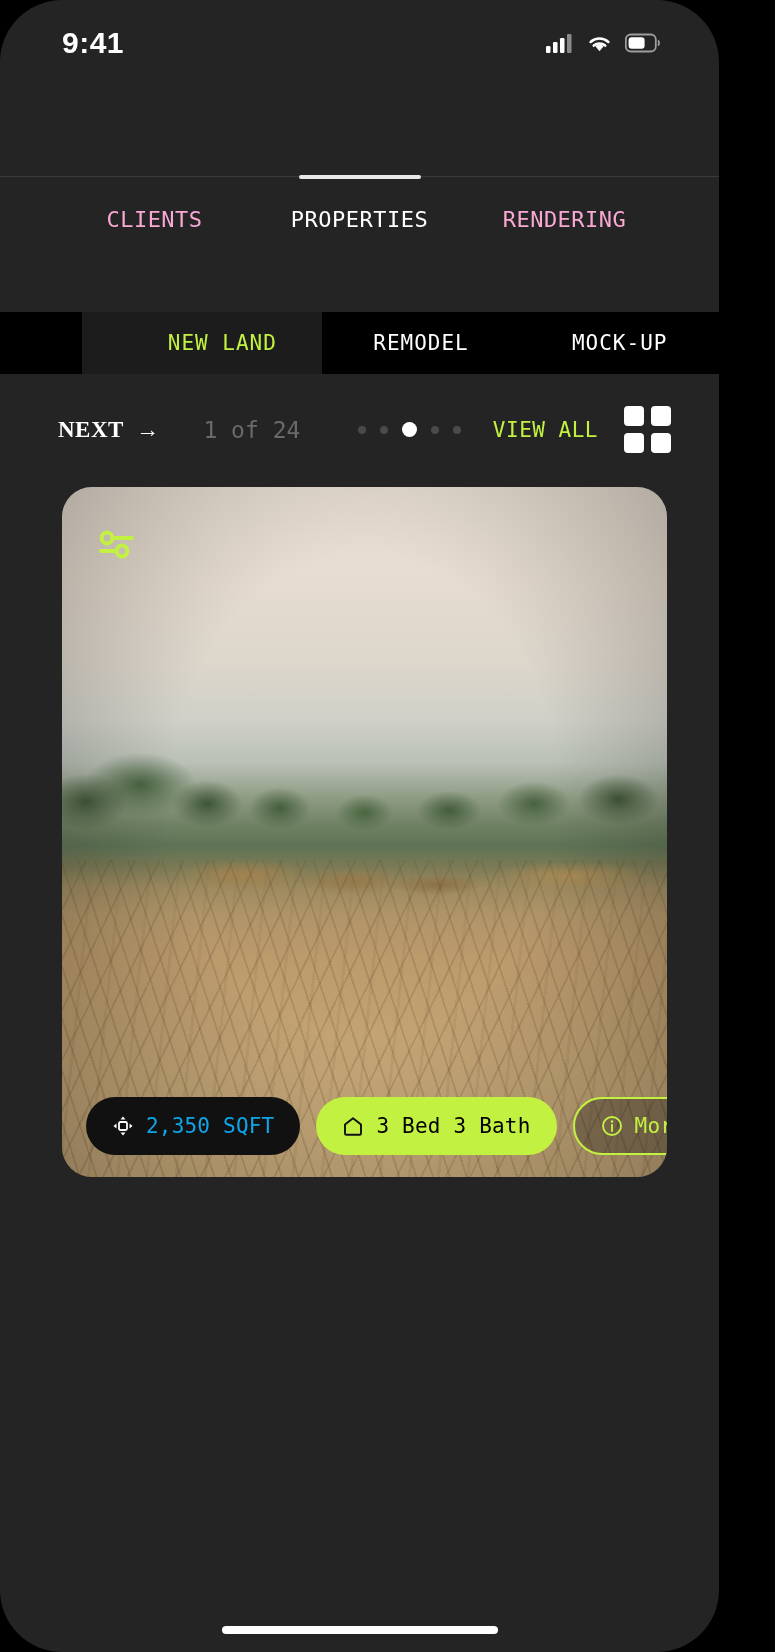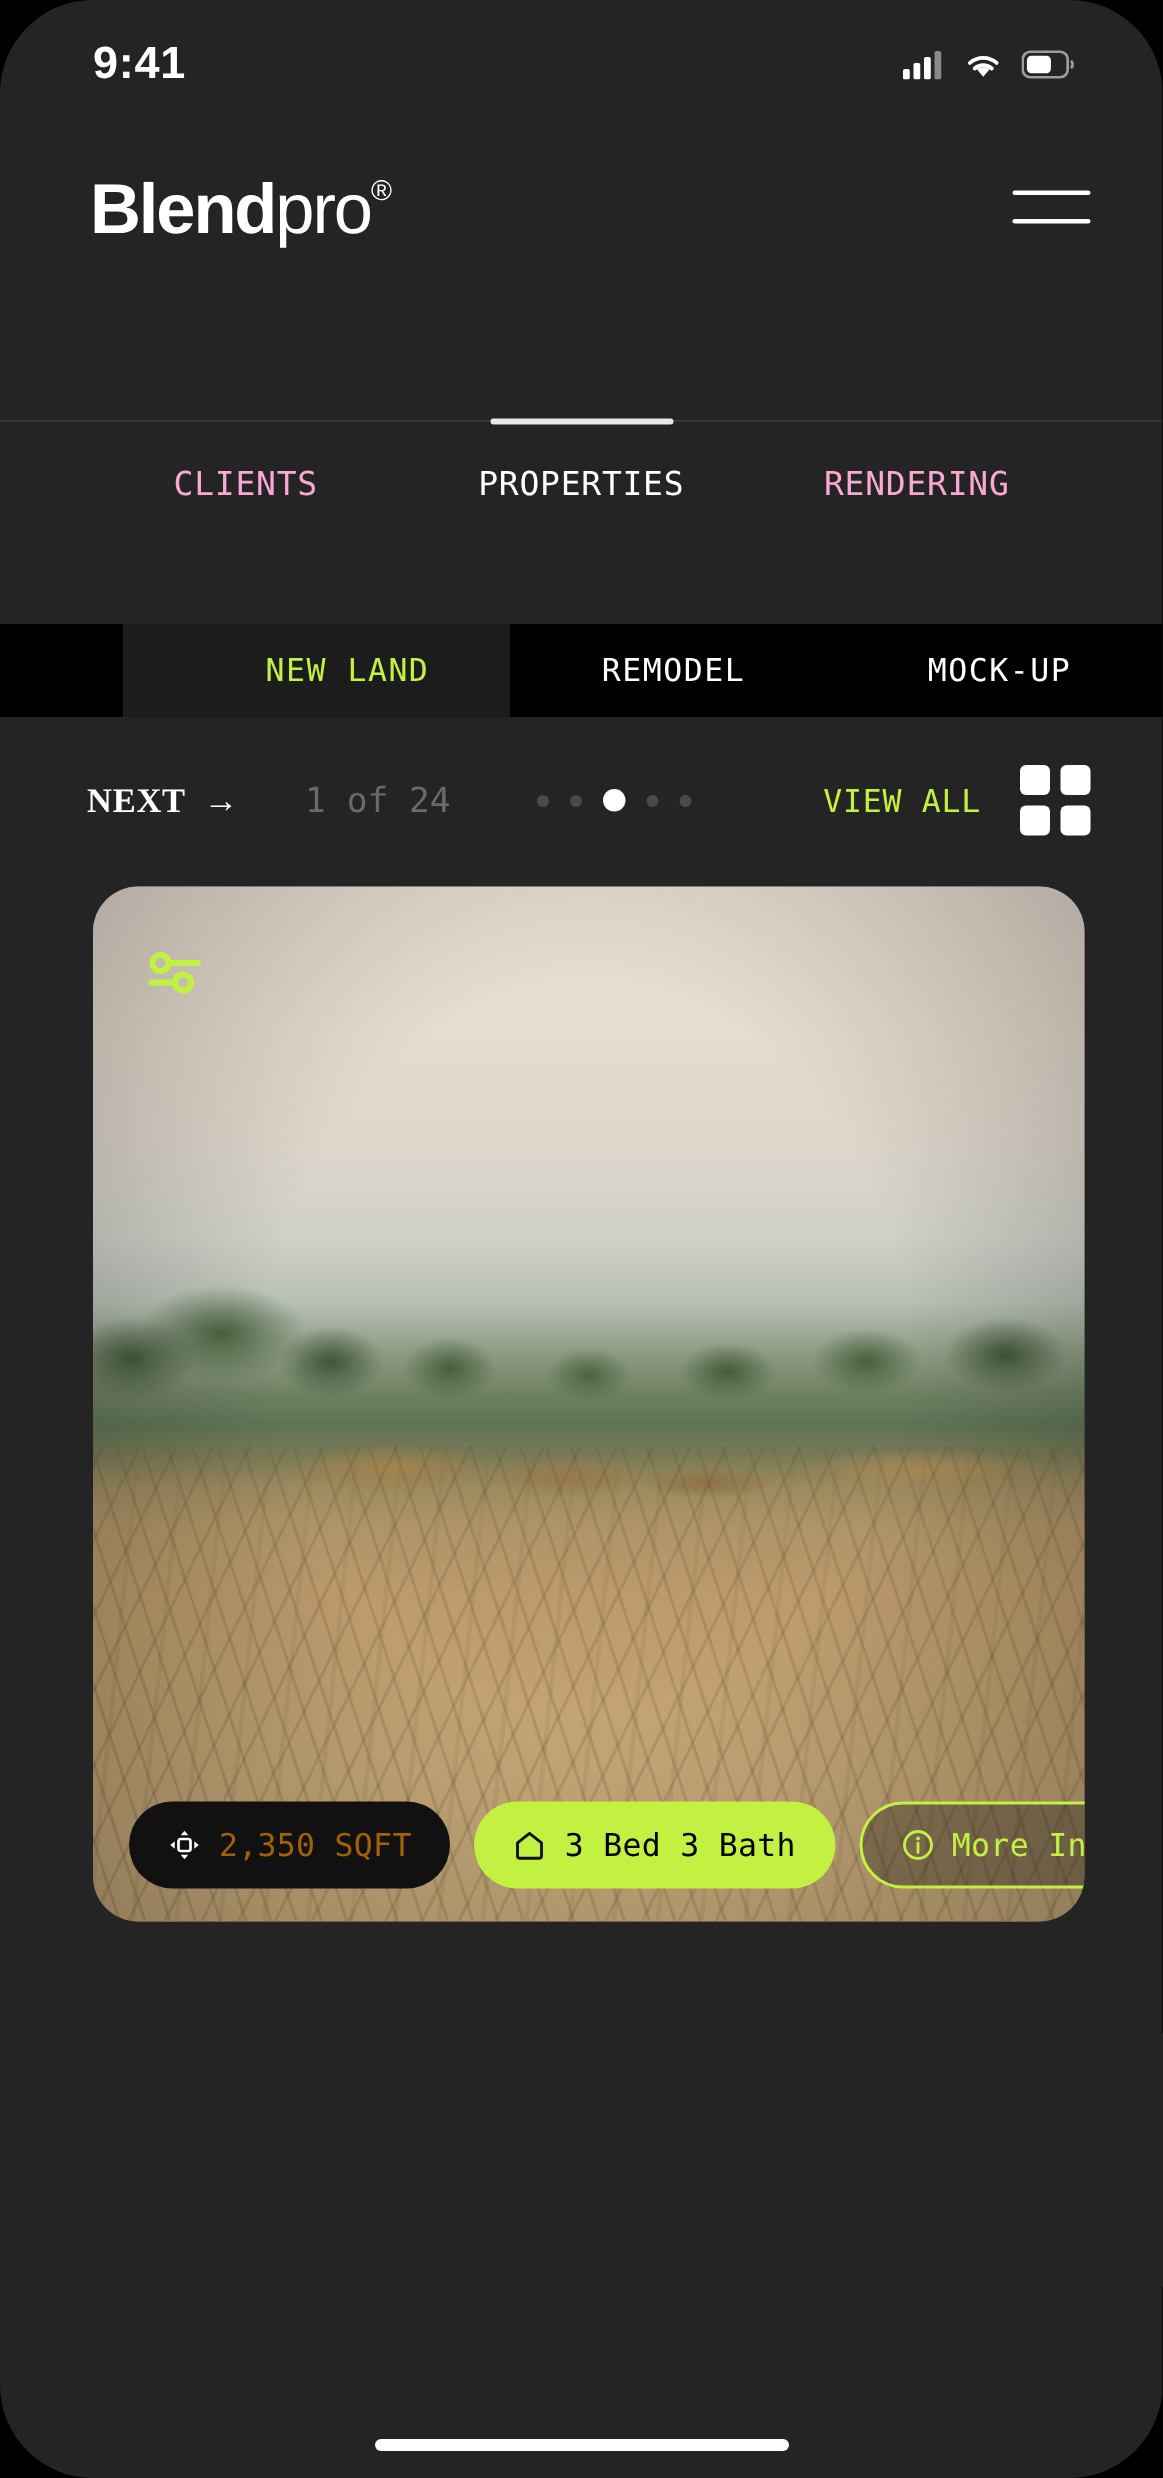--- a/index.html
+++ b/index.html
@@ -18,21 +18,21 @@
     height: 1652px;
     background: #000;
     display: flex;
     flex-direction: column;
   }
 
   .screen {
     position: absolute;
     left: 0;
     top: 0;
-    width: 775px;
+    width: 719px;
     height: 1652px;
     background: #242424;
     border-radius: 62px;
     overflow: hidden;
     display: flex;
     flex-direction: column;
   }
 
   
   .statusbar {
@@ -346,21 +346,21 @@
     gap: 12px;
     height: 58px;
     padding: 0 26px;
     border-radius: 29px;
     font-family: "DejaVu Sans Mono", monospace;
     font-size: 21px;
     letter-spacing: 0.2px;
     cursor: pointer;
     white-space: nowrap;
   }
-  .pill-dark  { background: #111; color: #a16207; }
+  .pill-dark  { background: #111; color: #0ea5e9; }
   .pill-lime  { background: #c3f141; color: #000000; }
   .pill-ghost {
     background: rgba(20,20,20,0.32);
     color: #c3f141;
     border: 2px solid #c3f141;
   }
 
   
   .home-indicator {
     position: absolute;
@@ -395,31 +395,20 @@
           <path d="M7.8 12.6 a8.8 8.8 0 0 1 11.4 0" stroke="#fff" stroke-width="2.6" fill="none" stroke-linecap="round"></path>
         </svg>
         <svg width="36" height="20" viewBox="0 0 36 20">
           <rect x="0.8" y="1.5" width="30" height="17" rx="5" stroke="#9d9d9d" stroke-width="1.8" fill="none"></rect>
           <rect x="3.6" y="4.2" width="16" height="11.6" rx="3" fill="#fff"></rect>
           <path d="M33 7.5 a3.4 3.4 0 0 1 0 5" stroke="#9d9d9d" stroke-width="1.8" fill="none"></path>
         </svg>
       </div>
     </div>
 
-    <div class="topbar">
-      <div class="logo">
-        <span class="logo-blend">Blend</span>
-          <span class="logo-pro">pro</span>
-          <span class="logo-reg">®</span>
-      </div>
-      <div class="menu-btn">
-        <span></span>
-        <span></span>
-      </div>
-    </div>
 
 
     <div class="tabs-primary">
       <div class="tab-p">CLIENTS</div>
       <div class="tab-p active">PROPERTIES</div>
       <div class="tab-p">RENDERING</div>
     </div>
 
     <div class="tabs-secondary">
       <div class="tab-s spacer"></div>

